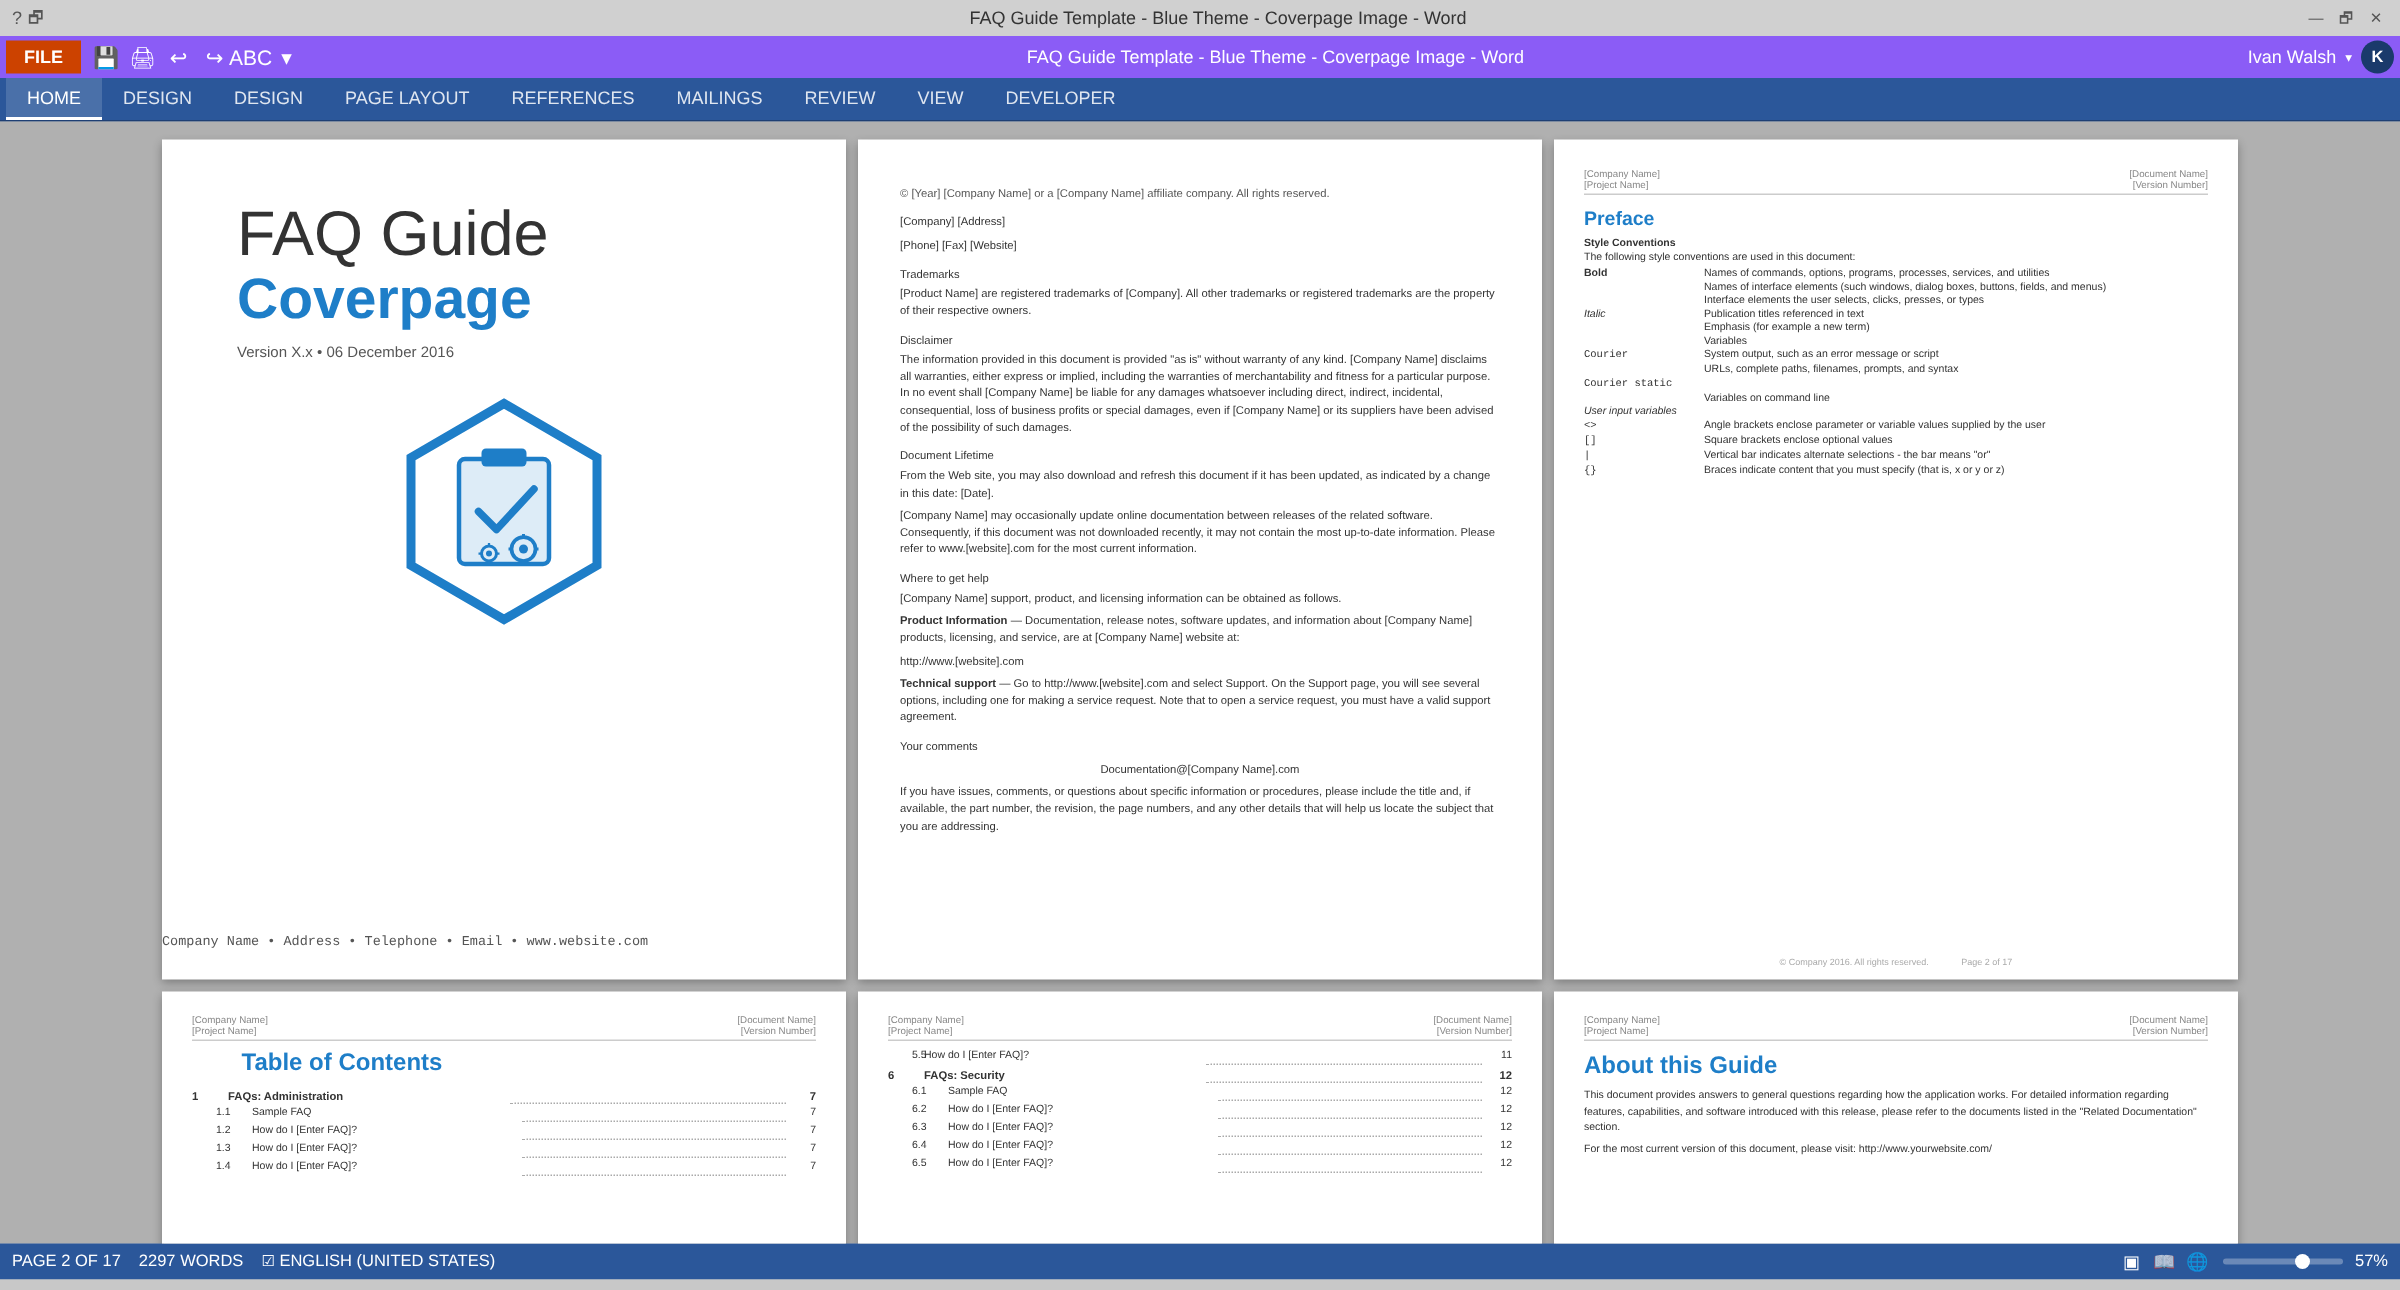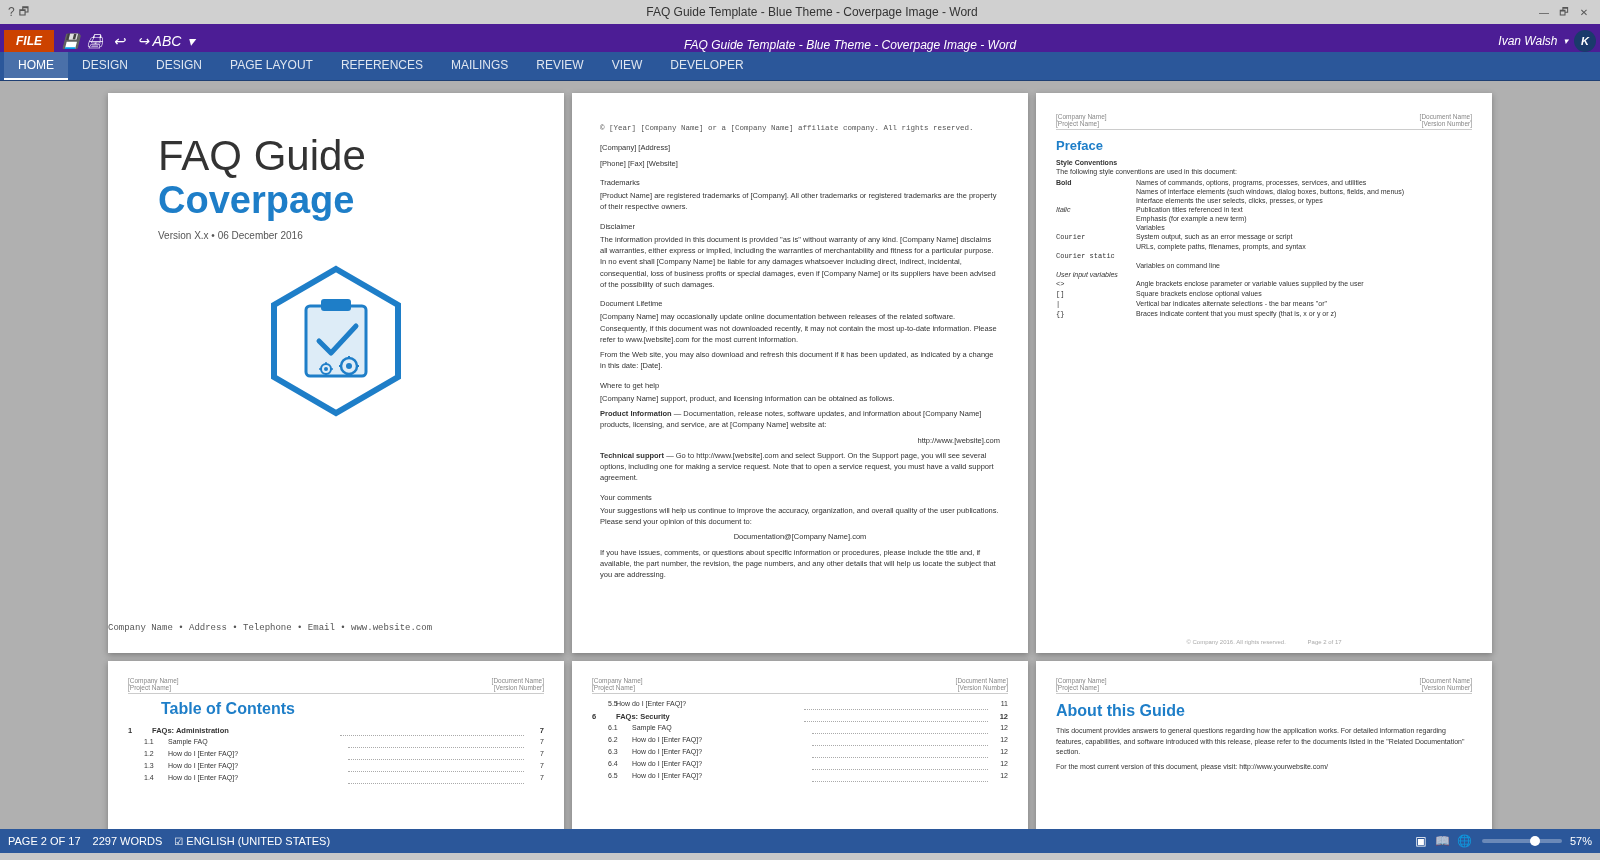--- a/index.html
+++ b/index.html
@@ -16,26 +16,25 @@
       font-size: 12px;
       color: #333;
     }
     #title-bar .title-text { flex: 1; text-align: center; }
     #title-bar .window-controls { display: flex; gap: 4px; }
     #title-bar .win-btn { width: 16px; height: 16px; display: flex; align-items: center; justify-content: center; font-size: 10px; color: #555; cursor: pointer; }
 
     
     #qat {
       height: 28px;
-      background: #4c1d95;
-      display: flex;
-      align-items: flex-end;
+      background: #8b5cf6;
+      display: flex;
+      align-items: center;
       padding: 0 4px;
       gap: 2px;
-      font-style: italic;
     }
     #qat .file-btn {
       background: #cc4200;
       color: white;
       padding: 4px 12px;
       font-weight: bold;
       font-size: 12px;
       cursor: pointer;
       margin-right: 4px;
     }
@@ -145,21 +144,21 @@
     }
     .hex-svg { width: 160px; height: 160px; }
 
     
     .license-page {
       padding: 30px 28px;
       font-size: 7.5px;
       color: #333;
       line-height: 1.5;
     }
-    .license-page .copyright { margin-bottom: 8px; color: #555; font-family: Liberation Mono, monospace; }
+    .license-page .copyright { margin-bottom: 8px; color: #555; }
     .license-page .section-title { font-weight: normal; margin-top: 8px; margin-bottom: 2px; }
     .license-page p { margin-bottom: 4px; }
 
     
     .preface-page {
       padding: 20px 20px;
       font-size: 7px;
       color: #333;
     }
     .preface-page .header-line {
@@ -347,29 +346,28 @@
 
     <div class="page page-top license-page">
       <p class="copyright">© [Year] [Company Name] or a [Company Name] affiliate company. All rights reserved.</p>
       <p>[Company] [Address]</p>
       <p>[Phone] [Fax] [Website]</p>
       <div class="section-title">Trademarks</div>
       <p>[Product Name] are registered trademarks of [Company]. All other trademarks or registered trademarks are the property of their respective owners.</p>
       <div class="section-title">Disclaimer</div>
       <p>The information provided in this document is provided "as is" without warranty of any kind. [Company Name] disclaims all warranties, either express or implied, including the warranties of merchantability and fitness for a particular purpose. In no event shall [Company Name] be liable for any damages whatsoever including direct, indirect, incidental, consequential, loss of business profits or special damages, even if [Company Name] or its suppliers have been advised of the possibility of such damages.</p>
       <div class="section-title">Document Lifetime</div>
+      <p>From the Web site, you may also download and refresh this document if it has been updated, as indicated by a change in this date: [Date].</p>
       <p>[Company Name] may occasionally update online documentation between releases of the related software. Consequently, if this document was not downloaded recently, it may not contain the most up-to-date information. Please refer to www.[website].com for the most current information.</p>
-      <p>From the Web site, you may also download and refresh this document if it has been updated, as indicated by a change in this date: [Date].</p>
       <div class="section-title">Where to get help</div>
       <p>[Company Name] support, product, and licensing information can be obtained as follows.</p>
       <p><strong>Product Information</strong> — Documentation, release notes, software updates, and information about [Company Name] products, licensing, and service, are at [Company Name] website at:</p>
-      <p style="text-align:right; margin: 4px 0;">http://www.[website].com</p>
+      <p style="text-align:left; margin: 4px 0;">http://www.[website].com</p>
       <p><strong>Technical support</strong> — Go to http://www.[website].com and select Support. On the Support page, you will see several options, including one for making a service request. Note that to open a service request, you must have a valid support agreement.</p>
       <div class="section-title">Your comments</div>
-      <p>Your suggestions will help us continue to improve the accuracy, organization, and overall quality of the user publications. Please send your opinion of this document to:</p>
       <p style="text-align:center; margin: 4px 0;">Documentation@[Company Name].com</p>
       <p>If you have issues, comments, or questions about specific information or procedures, please include the title and, if available, the part number, the revision, the page numbers, and any other details that will help us locate the subject that you are addressing.</p>
     </div>
 
     <div class="page page-top preface-page">
       <div class="header-line">
         <div>
           <span>[Company Name]</span><br>
           <span>[Project Name]</span>
         </div>

